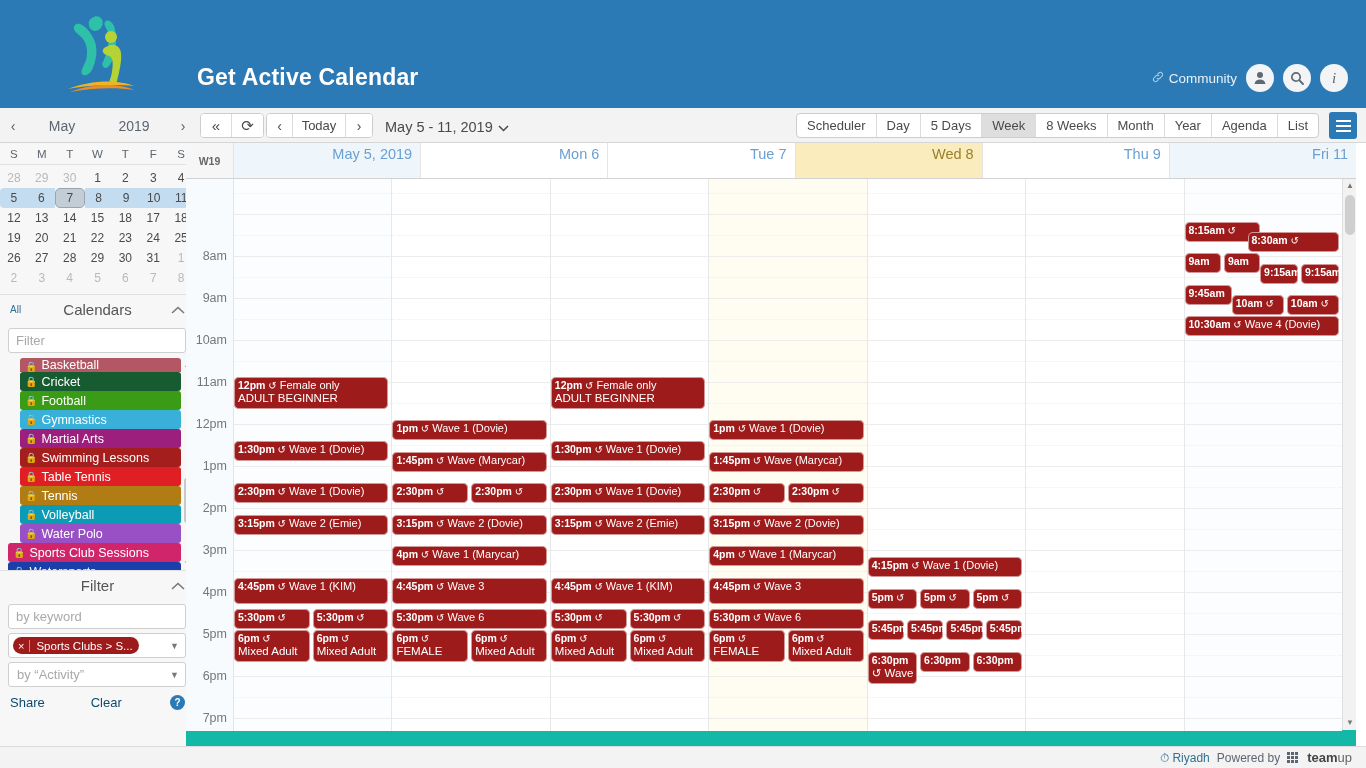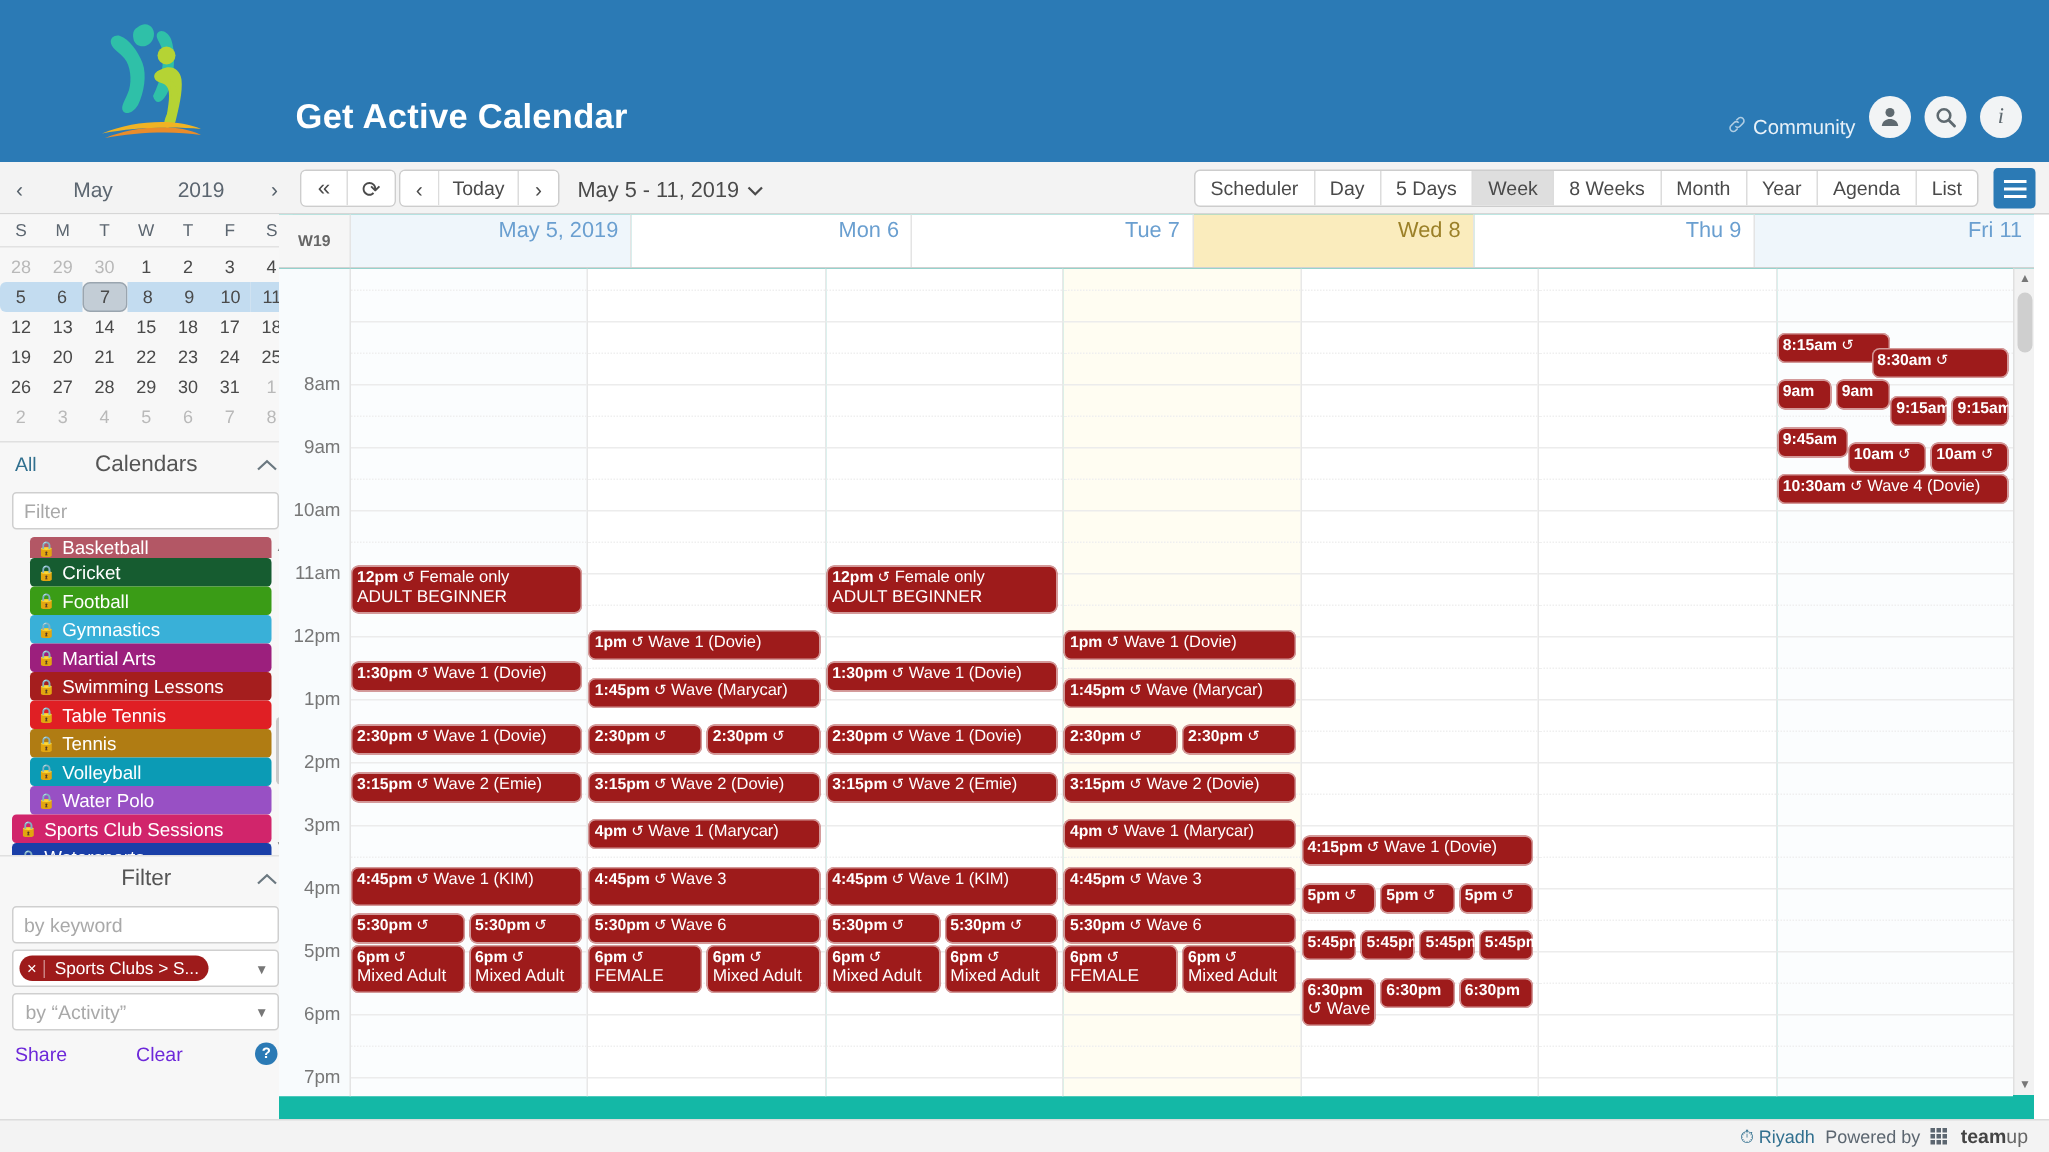--- a/index.html
+++ b/index.html
@@ -18,21 +18,21 @@
   .logo {
     position: absolute; left: 62px; top: 6px; width: 80px; height: 92px;
   }
   .app-title {
     position: absolute; left: 197px; top: 64px;
     color: #fff; font-size: 23px; font-weight: bold;
     letter-spacing: .2px;
   }
   .hdr-right {
     position: absolute; right: 18px; top: 64px;
-    display: flex; align-items: flex-end; gap: 9px;
+    display: flex; align-items: center; gap: 9px;
   }
   .community {
     color: #e8f1f8; font-size: 13.5px;
     display: flex; align-items: center; gap: 5px;
     text-decoration: none;
   }
   .link-icon { display: inline-block; opacity: .75; }
   .circ-btn {
     width: 28px; height: 28px; border-radius: 50%;
     background: #f2f4f5; color: #5f6a70;
@@ -118,21 +118,21 @@
   .mwk div.insel.last { border-radius: 0 4px 4px 0; }
   .mwk div.today {
     background: #c3cdd6; border: 1px solid #9aa5af;
     border-radius: 5px; line-height: 18px;
   }
 
   .sec-head {
     display: flex; align-items: center; height: 30px;
     border-top: 1px solid #e0e0e0; padding: 0 10px; position: relative;
   }
-  .sec-head .all { font-size: 13px; color: #31708f; }
+  .sec-head .all { font-size: 10px; color: #31708f; }
   .sec-head .ttl {
     position: absolute; left: 0; right: 0; text-align: center;
     font-size: 15px; color: #555; pointer-events: none;
   }
   .sec-head .chev { margin-left: auto; color: #6b7880; font-size: 13px; z-index:1;}
   .filter-input {
     margin: 4px 8px 3px 8px; width: 178px; height: 25px;
     border: 1px solid #cfcfcf; border-radius: 3px;
     font-size: 13px; color: #333; padding: 0 7px;
     font-family: "Liberation Sans", sans-serif; background:#fff;
@@ -185,21 +185,21 @@
     max-width: 150px; overflow: hidden;
   }
   .tag .x {
     padding: 0 5px; border-right: 1px solid rgba(255,255,255,.45);
     font-size: 11px;
   }
   .tag .tl { padding: 0 6px; white-space: nowrap; }
   .f-links {
     display: flex; align-items: center; margin: 8px 10px 0 10px; position: relative;
   }
-  .f-links a { color: #6d28d9; font-size: 13px; text-decoration: none; }
+  .f-links a { color: #0c4a6e; font-size: 13px; text-decoration: none; }
   .f-links .share { margin-right: 46px; }
   .f-links .help {
     position: absolute; right: 0; width: 15px; height: 15px; border-radius: 50%;
     background: #2b7ab5; color: #fff; font-size: 10px; font-weight: bold;
     display: flex; align-items: center; justify-content: center;
   }
 
   
   .cal-wrap {
     position: absolute; left: 186px; top: 143px;

